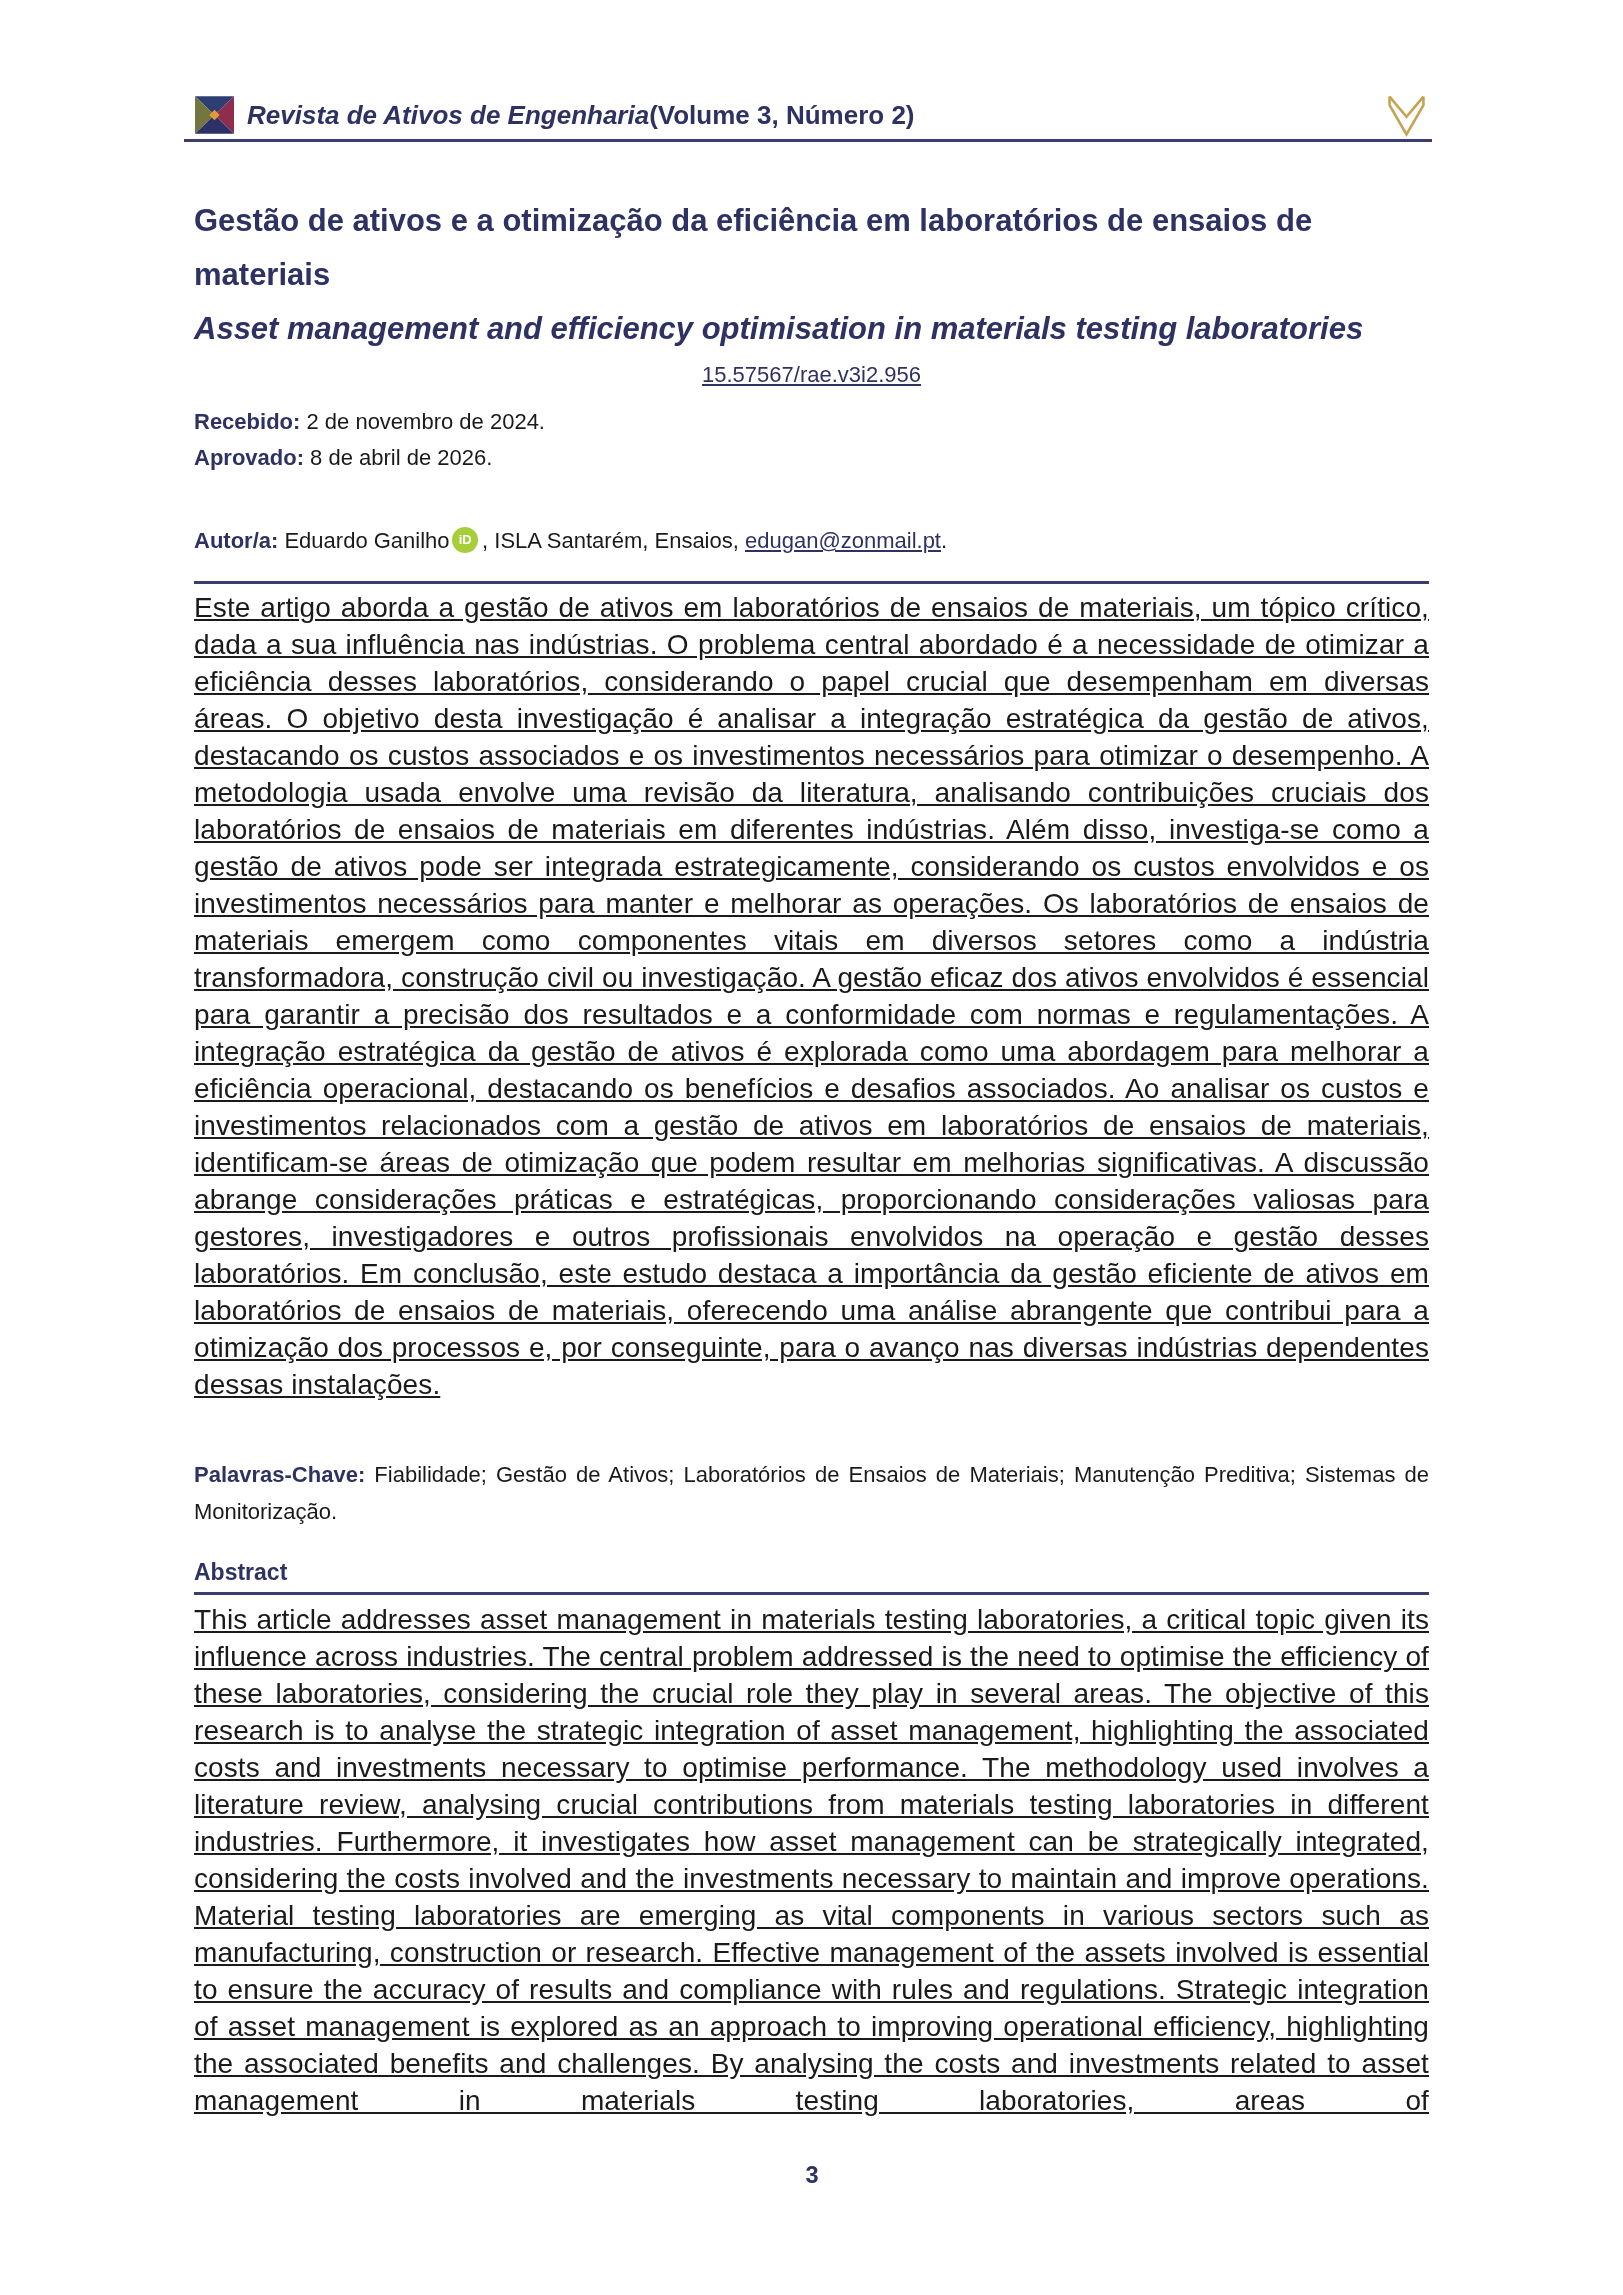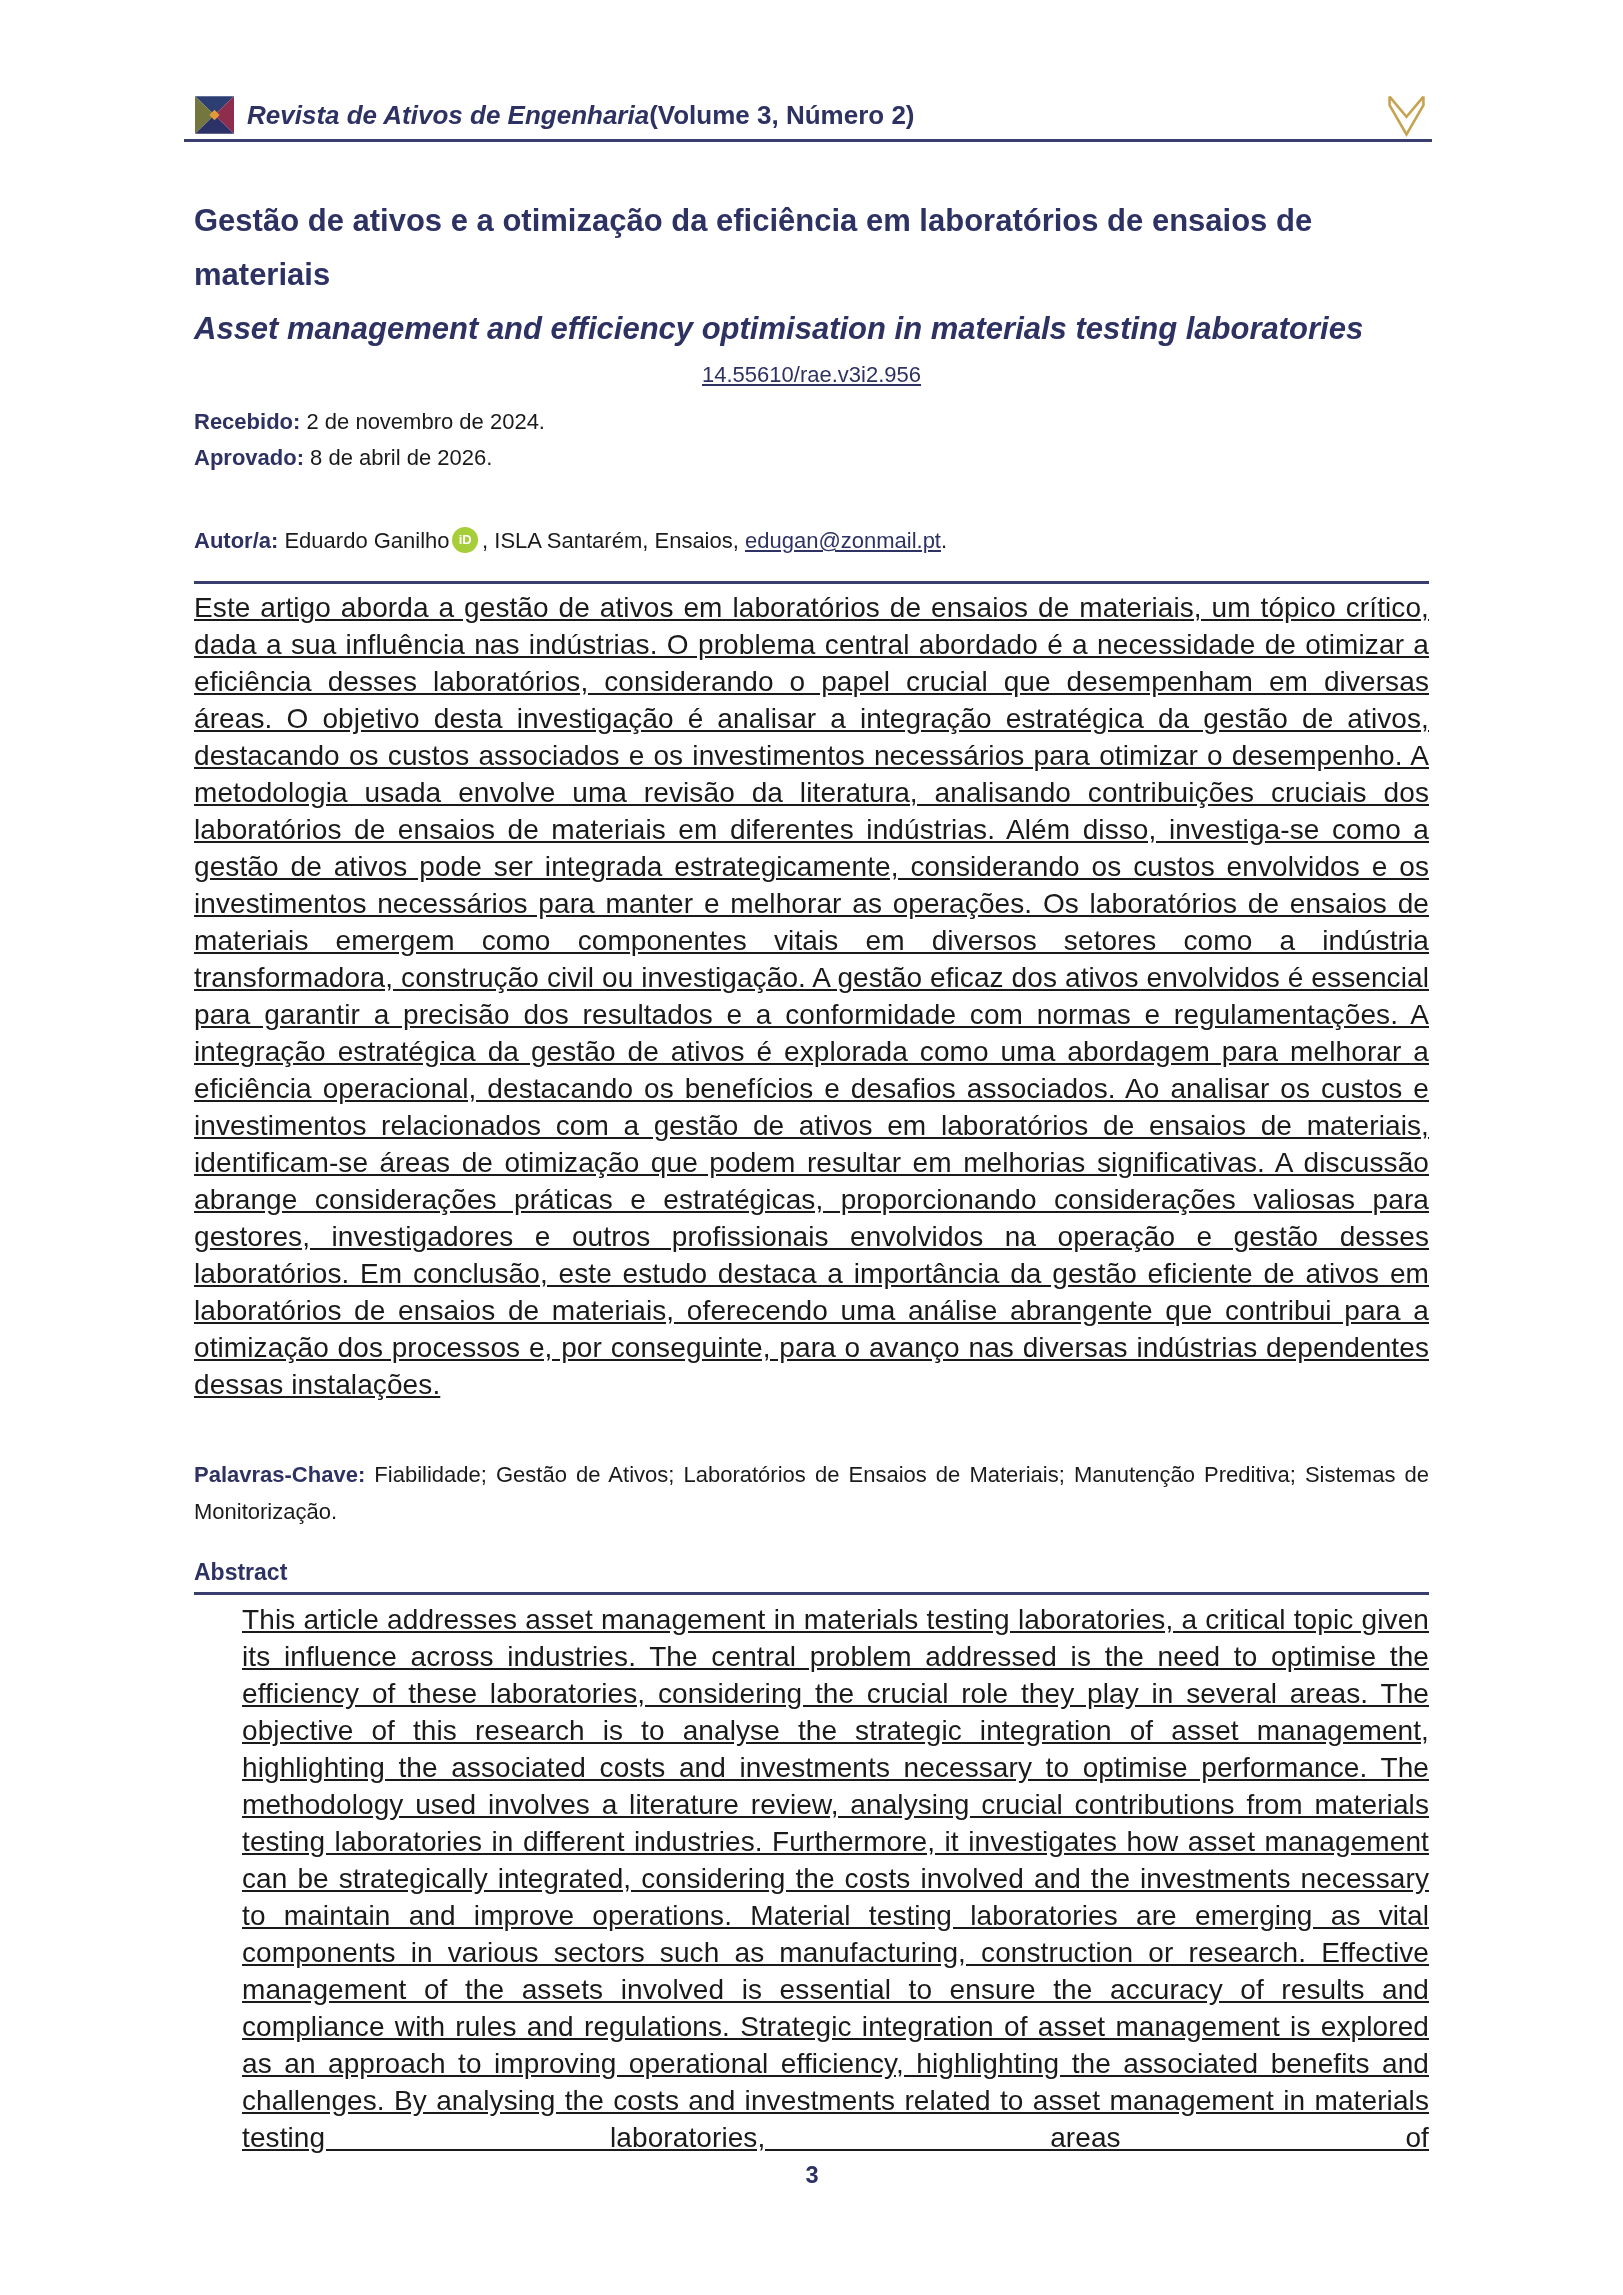--- a/index.html
+++ b/index.html
@@ -53,21 +53,21 @@
   .sec-h{
     margin:0;margin-top:39px;font-size:23px;line-height:29px;
     font-weight:bold;color:var(--navy);
   }
   .sec-h.abstract-h{margin-top:27.5px;}
   .sec-rule{height:2.6px;background:var(--rule);margin-top:5.2px;margin-bottom:5.9px;}
   .body-p{
     margin:0;font-size:28px;line-height:37px;text-align:justify;
     letter-spacing:0.1px;color:var(--text);text-decoration:underline;
   }
-  .body-p.clipped{text-align-last:justify;margin-left:48px;}
+  .body-p.clipped{text-align-last:justify;}
   .keywords{margin-top:53px;font-size:22px;line-height:37px;text-align:justify;}
   
   .page-number{
     position:absolute;left:0;top:2162px;width:1624px;text-align:center;
     font-size:23.6px;font-weight:bold;color:var(--navy);
   }
 </style>
 </head>
 <body>
 
@@ -87,21 +87,21 @@
     <path d="M5,4 L5,17 L31,62 L57,17 L57,4" fill="none" stroke="#C6A351" stroke-width="4"></path>
     <path d="M5,4 L31,35 L57,4" fill="none" stroke="#C6A351" stroke-width="4"></path>
   </svg>
   <div class="header-rule"></div>
 </div>
 
 <div class="content">
 
   <h1 class="title-pt">Gestão de ativos e a otimização da eficiência em laboratórios de ensaios de materiais</h1>
   <h1 class="title-en">Asset management and efficiency optimisation in materials testing laboratories</h1>
-  <p class="doi-line"><a href="#">14.55610/rae.v3i2.956</a></p>
+  <p class="doi-line"><a href="#">15.57567/rae.v3i2.956</a></p>
 
   <div class="dates">
     <p><span class="lbl">Recebido:</span><span> 2 de novembro de 2024.</span></p>
     <p><span class="lbl">Aprovado:</span><span> 8 de abril de 2026.</span></p>
   </div>
 
   <p class="author-line">
     <span class="lbl">Autor/a:</span><span> Eduardo Ganilho</span><span class="orcid">iD</span><span>, ISLA Santarém, Ensaios, </span><a href="#">edugan@zonmail.pt</a><span>.</span>
   </p>
 

